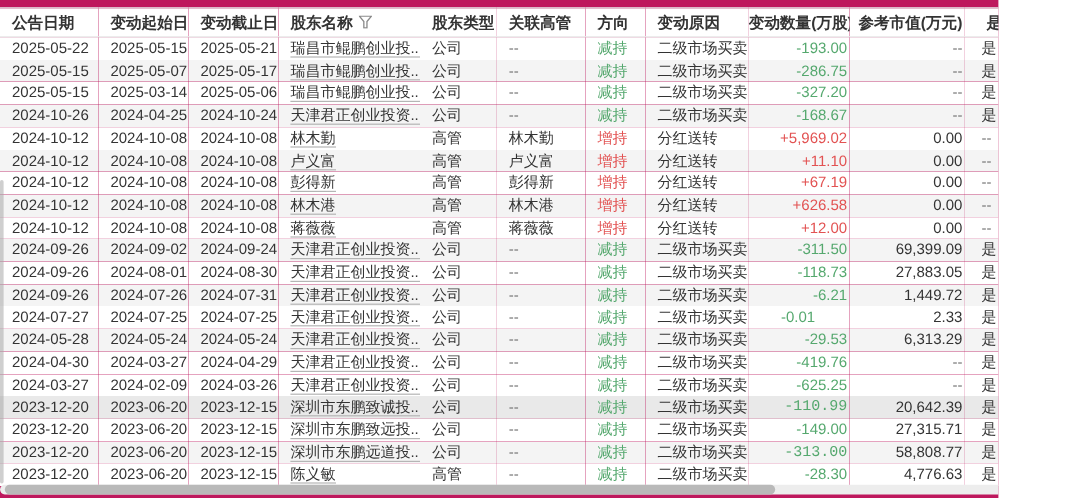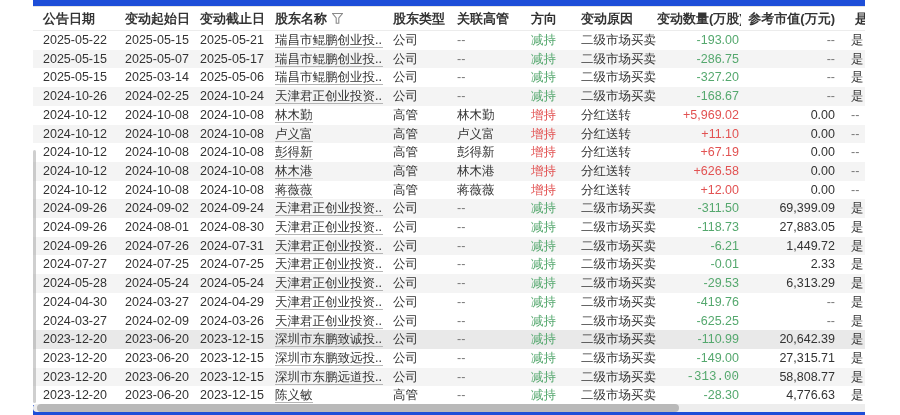--- a/index.html
+++ b/index.html
@@ -1,20 +1,19 @@
 <!DOCTYPE html>
 <html><head>
 <meta charset="utf-8">
 <style>
   html,body{margin:0;padding:0;background:#fff;}
   .screen{
     position:relative;width:832px;height:415px;overflow:hidden;
     font-family:"Liberation Sans","DejaVu Sans",sans-serif;
-    background:#1d4ed8;
-    margin-left:33px;
+    background:#be185d;
   }
   table{border-collapse:collapse;table-layout:fixed;width:900px;margin-top:6px;}
   thead th{
     font-size:13px;font-weight:bold;color:#333;text-align:left;
     height:23px;line-height:23px;padding:0 0 0 10px;
     border-top:1px solid #e3e3e3;border-bottom:1px solid #ececec;
     background:#fff;white-space:nowrap;overflow:hidden;
   }
   thead th.al-right{text-align:right;padding:0 2px 0 0;}
   thead th.last{padding-left:14px;text-align:right;}
@@ -111,21 +110,21 @@
           <td>公司</td>
           <td class="muted">--</td>
           <td style="color: rgb(85, 168, 110);">减持</td>
           <td>二级市场买卖</td>
           <td class="al-right" style="color: rgb(85, 168, 110);">-327.20</td>
           <td class="al-right muted">--</td>
           <td class="last">是</td>
         </tr>
         <tr class="shaded">
           <td>2024-10-26</td>
-          <td>2024-02-25</td>
+          <td>2024-04-25</td>
           <td>2024-10-24</td>
           <td><span class="name-link">天津君正创业投资...</span></td>
           <td>公司</td>
           <td class="muted">--</td>
           <td style="color: rgb(85, 168, 110);">减持</td>
           <td>二级市场买卖</td>
           <td class="al-right" style="color: rgb(85, 168, 110);">-168.67</td>
           <td class="al-right muted">--</td>
           <td class="last">是</td>
         </tr>
@@ -235,21 +234,21 @@
         </tr>
         <tr>
           <td>2024-07-27</td>
           <td>2024-07-25</td>
           <td>2024-07-25</td>
           <td><span class="name-link">天津君正创业投资...</span></td>
           <td>公司</td>
           <td class="muted">--</td>
           <td style="color: rgb(85, 168, 110);">减持</td>
           <td>二级市场买卖</td>
-          <td class="al-right" style="color: rgb(85, 168, 110);">-0.01</td>
+          <td class="al-right" style="color: rgb(85, 168, 110); text-align: center;">-0.01</td>
           <td class="al-right">2.33</td>
           <td class="last">是</td>
         </tr>
         <tr class="shaded">
           <td>2024-05-28</td>
           <td>2024-05-24</td>
           <td>2024-05-24</td>
           <td><span class="name-link">天津君正创业投资...</span></td>
           <td>公司</td>
           <td class="muted">--</td>
@@ -287,21 +286,21 @@
         </tr>
         <tr class="hovered">
           <td>2023-12-20</td>
           <td>2023-06-20</td>
           <td>2023-12-15</td>
           <td><span class="name-link">深圳市东鹏致诚投...</span></td>
           <td>公司</td>
           <td class="muted">--</td>
           <td style="color: rgb(85, 168, 110);">减持</td>
           <td>二级市场买卖</td>
-          <td class="al-right" style="color: rgb(85, 168, 110);">-110.99</td>
+          <td class="al-right" style="color: rgb(85, 168, 110); font-family: Liberation Mono, monospace;">-110.99</td>
           <td class="al-right">20,642.39</td>
           <td class="last">是</td>
         </tr>
         <tr>
           <td>2023-12-20</td>
           <td>2023-06-20</td>
           <td>2023-12-15</td>
           <td><span class="name-link">深圳市东鹏致远投...</span></td>
           <td>公司</td>
           <td class="muted">--</td>

